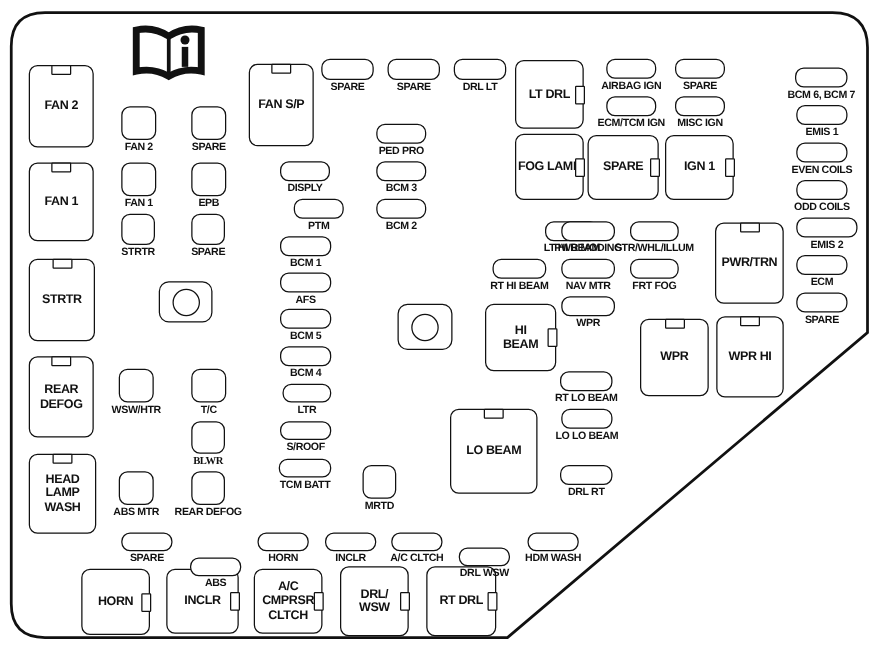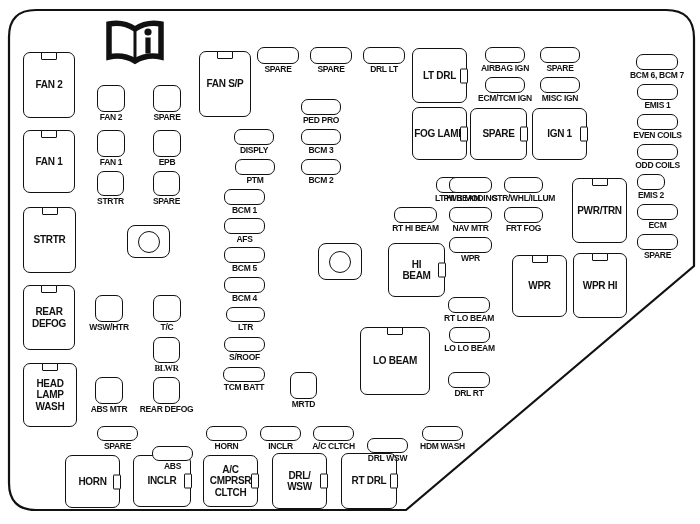--- a/index.html
+++ b/index.html
@@ -269,21 +269,21 @@
       <span class="lbl">PED PRO</span>
     </div>
     <div class="item" style="left: 301px; top: 129px; width: 40px; height: 16px;">
       <div class="bladebox"></div>
       <span class="lbl">BCM 3</span>
     </div>
     <div class="item" style="left: 301px; top: 159px; width: 40px; height: 16px;">
       <div class="bladebox"></div>
       <span class="lbl">BCM 2</span>
     </div>
-    <div class="item" style="left: 224px; top: 129px; width: 40px; height: 16px; margin-left: 10px;">
+    <div class="item" style="left: 224px; top: 129px; width: 40px; height: 16px;">
       <div class="bladebox"></div>
       <span class="lbl">DISPLY</span>
     </div>
     <div class="item" style="left: 224px; top: 159px; width: 40px; height: 16px; margin-left: 11px;">
       <div class="bladebox"></div>
       <span class="lbl">PTM</span>
     </div>
     <div class="item" style="left: 224px; top: 189px; width: 41px; height: 16px;">
       <div class="bladebox"></div>
       <span class="lbl">BCM 1</span>
@@ -361,21 +361,21 @@
       <span class="lbl">EMIS 1</span>
     </div>
     <div class="item" style="left: 637px; top: 114px; width: 41px; height: 16px;">
       <div class="bladebox"></div>
       <span class="lbl">EVEN COILS</span>
     </div>
     <div class="item" style="left: 637px; top: 144px; width: 41px; height: 16px;">
       <div class="bladebox"></div>
       <span class="lbl">ODD COILS</span>
     </div>
-    <div class="item" style="left: 637px; top: 174px; width: 28px; height: 16px;">
+    <div class="item" style="left: 637px; top: 174px; width: 49px; height: 16px;">
       <div class="bladebox"></div>
       <span class="lbl">EMIS 2</span>
     </div>
     <div class="item" style="left: 637px; top: 204px; width: 41px; height: 16px;">
       <div class="bladebox"></div>
       <span class="lbl">ECM</span>
     </div>
     <div class="item" style="left: 637px; top: 234px; width: 41px; height: 16px;">
       <div class="bladebox"></div>
       <span class="lbl">SPARE</span>

